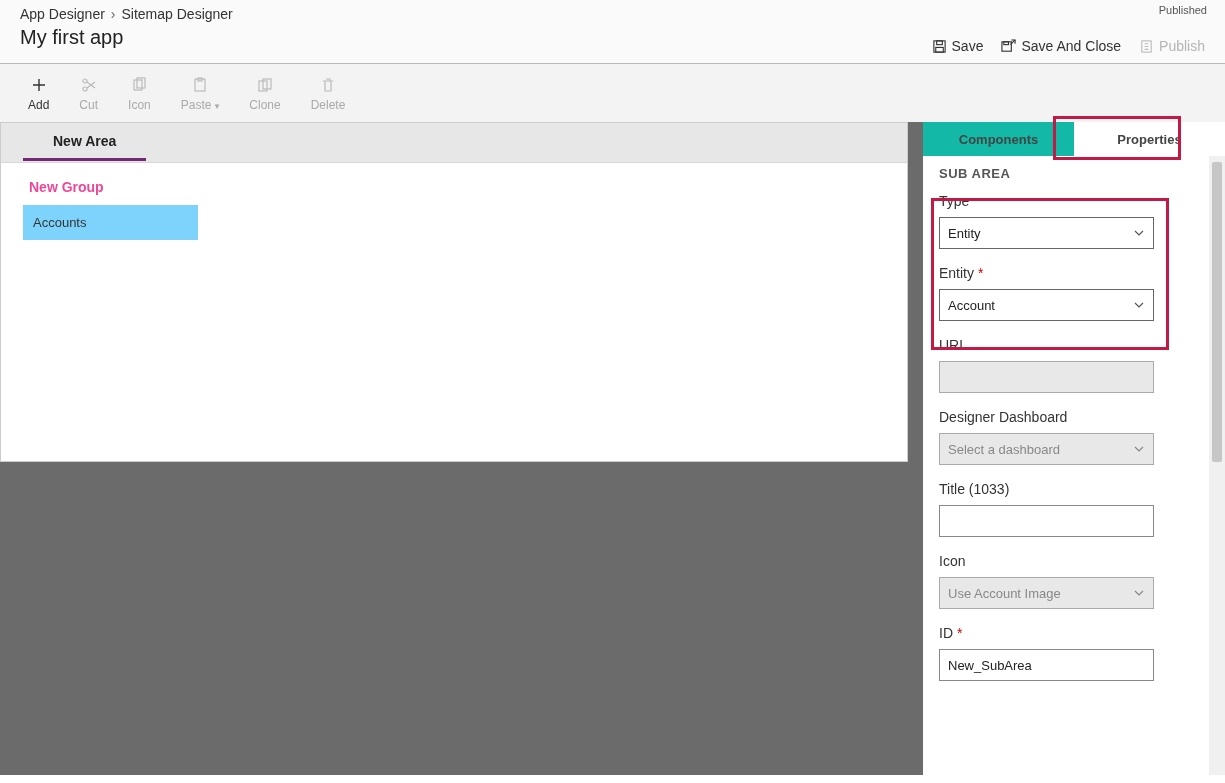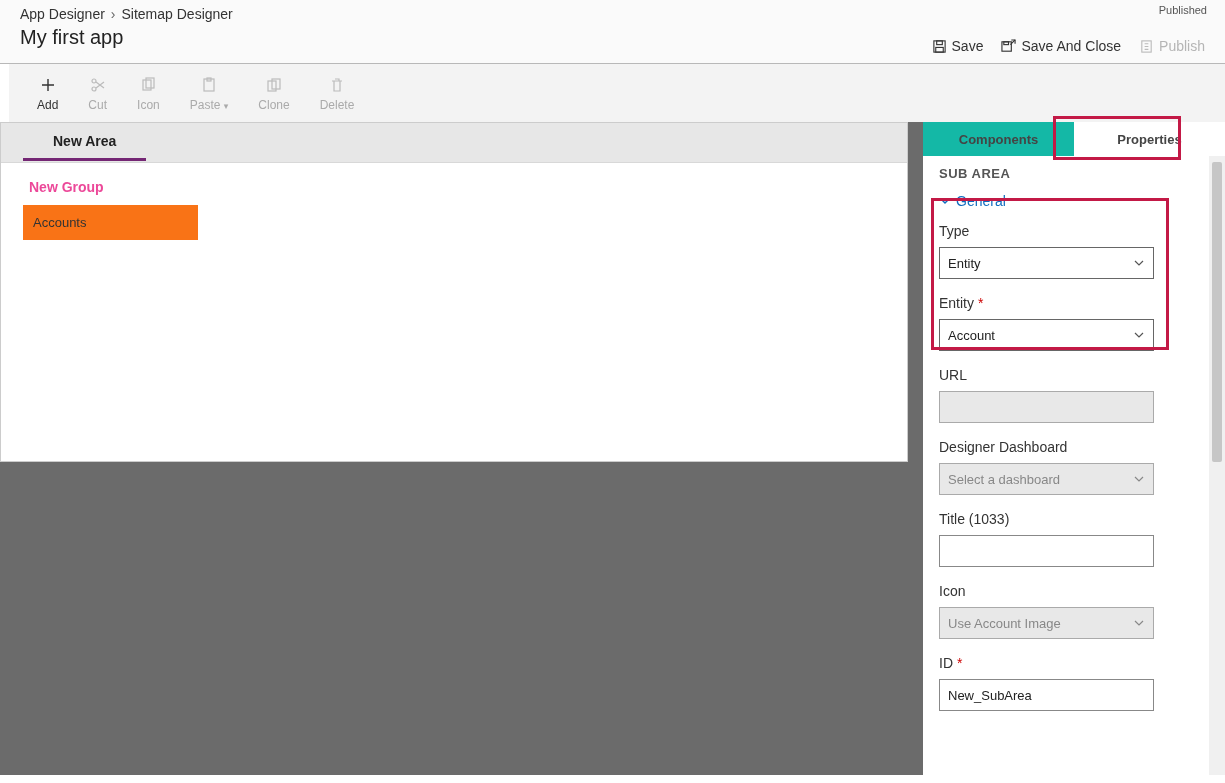--- a/index.html
+++ b/index.html
@@ -51,21 +51,20 @@
     color: #555;
   }
   .h-action { display: flex; align-items: center; gap: 5px; cursor: pointer; }
   .icon-svg { width: 15px; height: 15px; }
   
   .toolbar {
     display: flex;
     gap: 30px;
     padding: 12px 20px 10px 28px;
     background: #f3f3f3;
-    margin-left: 9px;
   }
   .tool-btn {
     display: flex;
     flex-direction: column;
     align-items: center;
     gap: 4px;
     color: #333;
     font-size: 12px;
     cursor: pointer;
   }
@@ -109,21 +108,21 @@
     padding: 16px 22px;
   }
   .group-title {
     color: #ec4899;
     font-weight: 600;
     font-size: 14px;
     margin-bottom: 10px;
     padding-left:6px;
   }
   .subarea-item {
-    background: #f97316;
+    background: #7dd3fc;
     padding: 10px 10px;
     width: 175px;
     font-size: 13px;
     color: #333;
   }
   
   .right-panel {
     width: 302px;
     background: #fff;
     display: flex;
@@ -346,26 +345,20 @@
   </div>
 
   <div class="right-panel">
     <div class="highlight-tab"></div>
     <div class="tabs">
       <div class="tab">Components</div>
       <div class="tab active">Properties</div>
     </div>
     <div class="panel-scroll">
       <div class="panel-heading">SUB AREA</div>
-      <div class="collapse-hdr">
-        <svg width="12" height="12" viewBox="0 0 12 12" stroke="#0f6cbf" stroke-width="1.5" fill="none">
-            <path d="M2 4l4 4 4-4"></path>
-          </svg>
-        <span>General</span>
-      </div>
 
       <div class="highlight-box" style="top:76px; left:8px; width:238px; height:152px;"></div>
 
       <div class="form-group">
         <label class="form-label">Type</label>
         <div class="select">
           <span>Entity</span>
           <svg class="chev-down" viewBox="0 0 12 12" stroke="#555" stroke-width="1.2" fill="none">
               <path d="M2 4l4 4 4-4"></path>
             </svg>

